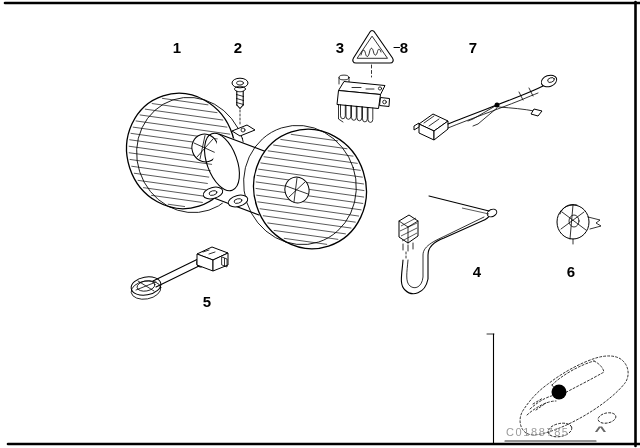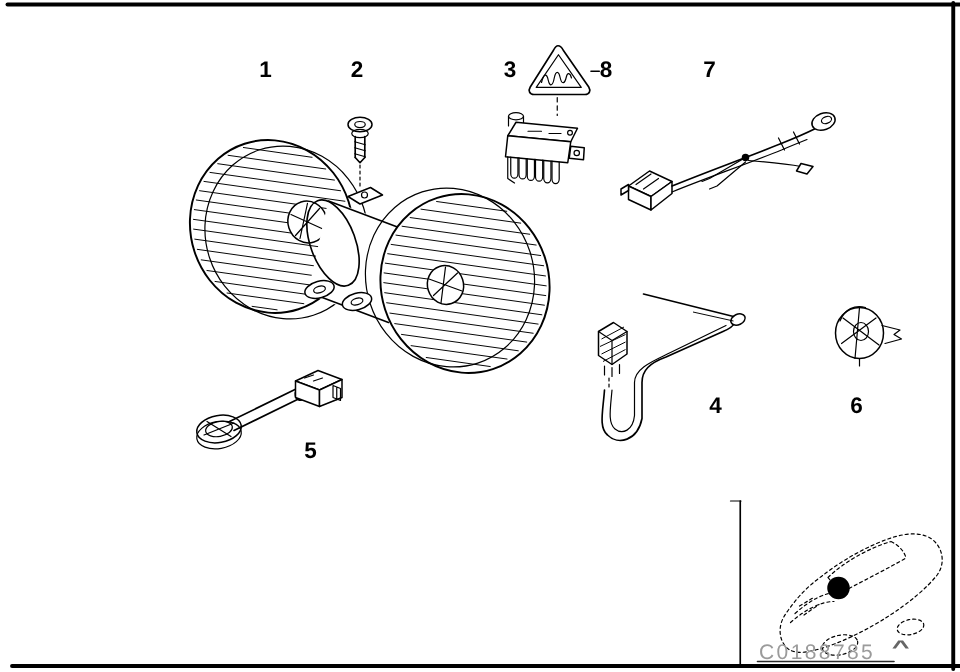--- a/index.html
+++ b/index.html
@@ -13,21 +13,21 @@
   .bk{fill:#000;stroke:none;}
   .h{stroke:#000;stroke-width:.65;}
   .thin{stroke-width:.8;}
   .frame{stroke-width:2.6;}
   .d32{stroke-dasharray:3,2.5;}
   .d22{stroke-dasharray:2,2;}
   .dk{stroke:#2a2a2a;}
   
   .plabel{position:absolute;transform:translate(-50%,-50%);font-weight:bold;font-size:15px;
           color:#000;line-height:1;cursor:pointer;user-select:none;}
-  .code{position:absolute;left:506px;top:427px;font-size:14px;letter-spacing:1.6px;
+  .code{position:absolute;left:506px;top:427px;font-size:11px;letter-spacing:1.6px;
         color:#9b9b9b;line-height:1;}
   .caret{position:absolute;left:597px;top:425px;font-size:12px;font-weight:bold;color:#666;
          display:inline-block;transform:scaleX(1.7);line-height:1;cursor:pointer;}
 </style>
 </head>
 <body>
 
 <div class="stage">
 
 <svg width="640" height="448" viewBox="0 0 640 448">

